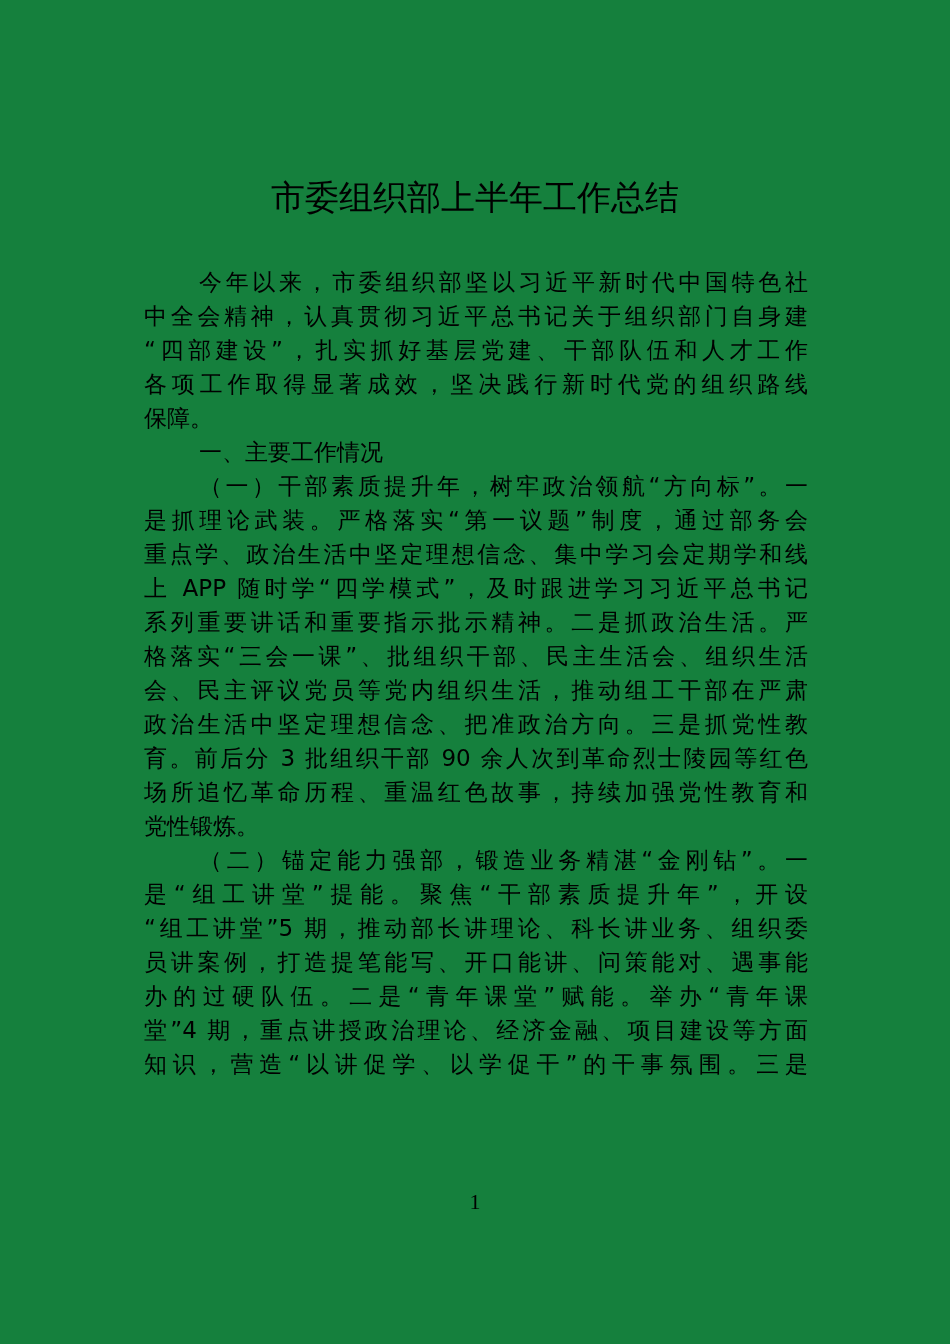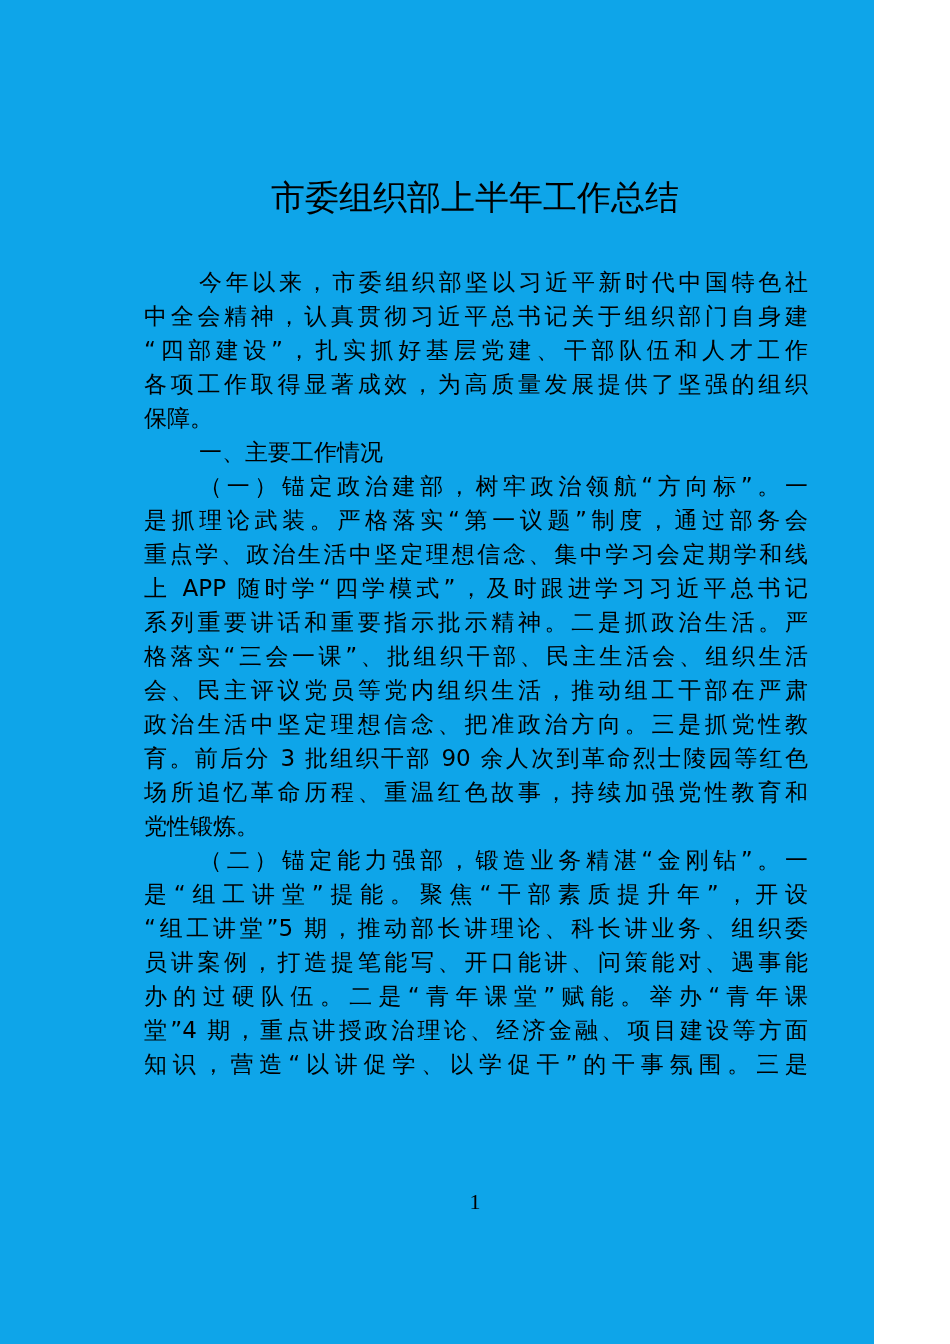--- a/index.html
+++ b/index.html
@@ -1,41 +1,41 @@
 <!DOCTYPE html>
 <html><head>
 <meta charset="utf-8">
 <style>
   html, body { margin: 0; padding: 0; background: #ffffff; }
   body { width: 950px; height: 1344px; position: relative; overflow: hidden;
          font-family: "DejaVu Sans", "Liberation Sans", sans-serif; color: #000; }
-  .page { position: absolute; left: 0; top: 0; width: 874px; height: 1344px; background: #0ea5e9; }
+  .page { position: absolute; left: 0; top: 0; width: 950px; height: 1344px; background: #15803d; }
   .title { position: absolute; left: 0; width: 950px; top: 174px; text-align: center;
            font-size: 34px; line-height: 46px; letter-spacing: 0px; }
   .body { position: absolute; left: 144px; top: 265px; width: 664px; }
   .line { height: 34px; line-height: 34px; font-size: 23px; white-space: nowrap;
           text-align: justify; text-align-last: justify; overflow: visible; }
   .line.last { text-align-last: left; }
   .indent { padding-left: 55px; }
   .page-number { position: absolute; left: 0; width: 950px; top: 1187px; text-align: center;
                  font-family: "Liberation Serif", "DejaVu Serif", serif; font-size: 22px; line-height: 30px; }
 </style>
 </head>
 <body>
 
 <div class="page">
   <div class="title">市委组织部上半年工作总结</div>
   <div class="body" id="body">
       <div class="line indent">今年以来，市委组织部坚以习近平新时代中国特色社</div>
       <div class="line">中全会精神，认真贯彻习近平总书记关于组织部门自身建</div>
       <div class="line">“四部建设”，扎实抓好基层党建、干部队伍和人才工作</div>
-      <div class="line">各项工作取得显著成效，为高质量发展提供了坚强的组织</div>
+      <div class="line">各项工作取得显著成效，坚决践行新时代党的组织路线</div>
       <div class="line last">保障。</div>
       <div class="line indent last">一、主要工作情况</div>
-      <div class="line indent">（一）锚定政治建部，树牢政治领航“方向标”。一</div>
+      <div class="line indent">（一）干部素质提升年，树牢政治领航“方向标”。一</div>
       <div class="line">是抓理论武装。严格落实“第一议题”制度，通过部务会</div>
       <div class="line">重点学、政治生活中坚定理想信念、集中学习会定期学和线</div>
       <div class="line">上 APP 随时学“四学模式”，及时跟进学习习近平总书记</div>
       <div class="line">系列重要讲话和重要指示批示精神。二是抓政治生活。严</div>
       <div class="line">格落实“三会一课”、批组织干部、民主生活会、组织生活</div>
       <div class="line">会、民主评议党员等党内组织生活，推动组工干部在严肃</div>
       <div class="line">政治生活中坚定理想信念、把准政治方向。三是抓党性教</div>
       <div class="line">育。前后分 3 批组织干部 90 余人次到革命烈士陵园等红色</div>
       <div class="line">场所追忆革命历程、重温红色故事，持续加强党性教育和</div>
       <div class="line last">党性锻炼。</div>

